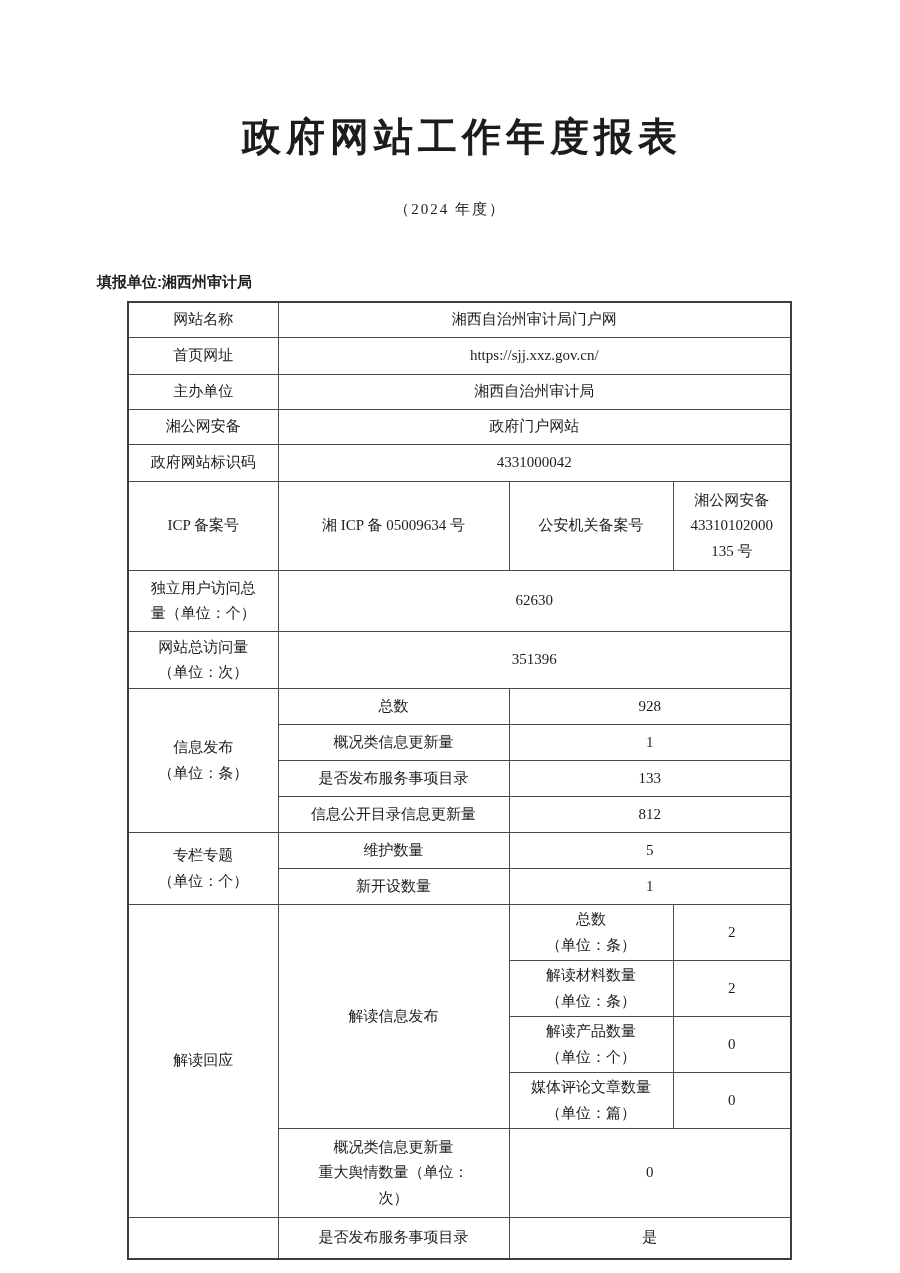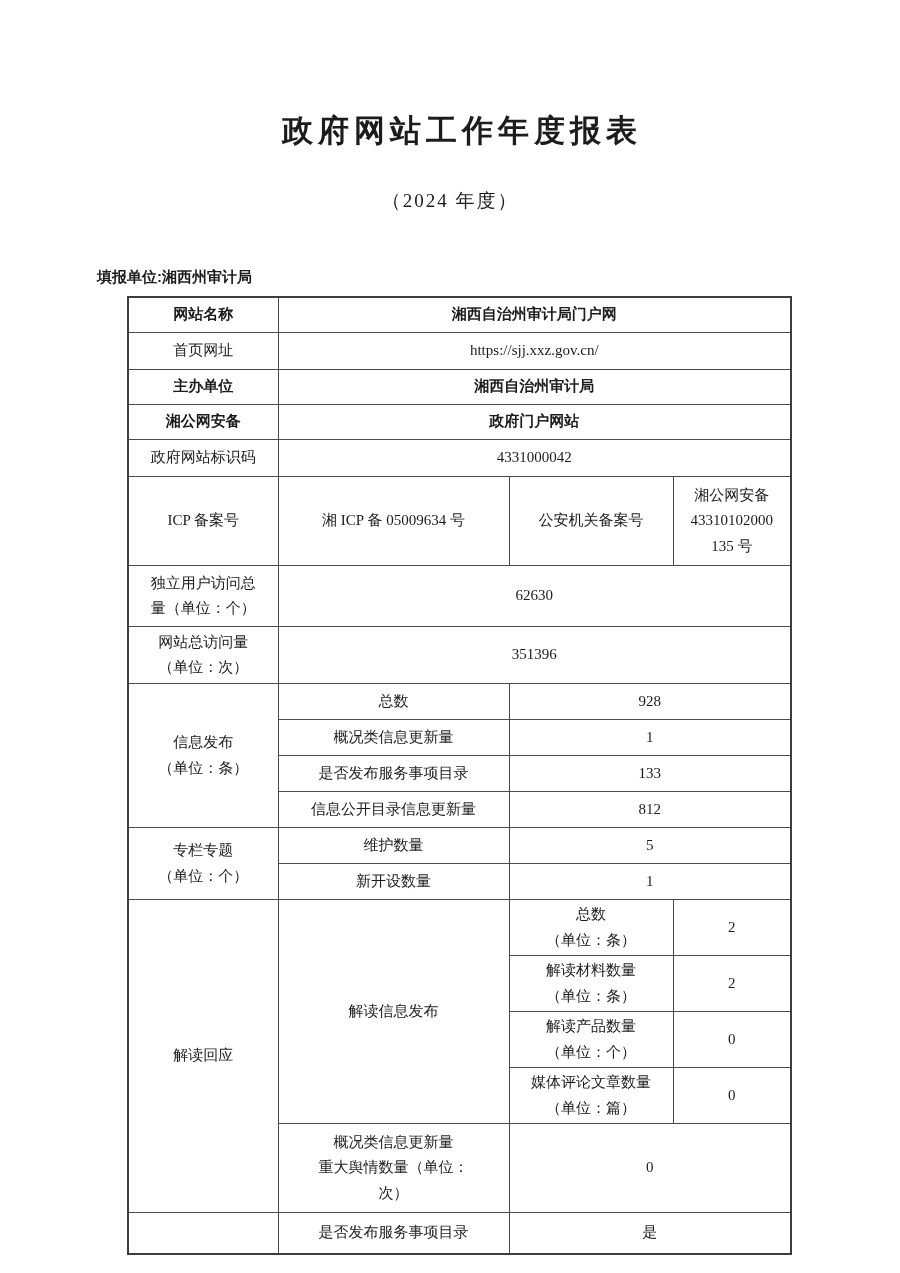--- a/index.html
+++ b/index.html
@@ -11,28 +11,28 @@
     font-family: "Liberation Serif", "DejaVu Serif", serif;
     color: #1c1c1c;
     overflow: hidden;
     box-sizing: border-box;
   }
   .doc-title {
     padding-top: 110px;
     text-align: center;
     font-family: "Liberation Sans", "DejaVu Sans", sans-serif;
     font-weight: bold;
-    font-size: 31px;
+    font-size: 39px;
     letter-spacing: 5px;
     padding-left: 24px;
   }
   .doc-subtitle {
     margin-top: 36px;
     text-align: center;
-    font-size: 19px;
+    font-size: 15px;
     letter-spacing: 2px;
   }
   .unit-line {
     margin: 54px 0 9px 97px;
     font-family: "Liberation Sans", "DejaVu Sans", sans-serif;
     font-weight: bold;
     font-size: 15px;
   }
   table.report {
     border-collapse: collapse;
@@ -44,21 +44,21 @@
   table.report td {
     border: 1px solid #4a4a4a;
     text-align: center;
     vertical-align: middle;
     font-size: 15px;
     line-height: 1.7;
     padding: 2px 5px;
     white-space: pre-line;
     overflow: hidden;
   }
-  tr.h30 td { height: 30px; font-weight: bold; }
+  tr.h30 td { height: 30px; }
   tr.h32 td { height: 32px; }
   tr.h31 td { height: 31px; }
   tr.h36 td { height: 36px; }
   tr.h52 td { height: 51px; }
   tr.h54 td { height: 52px; }
   tr.h58 td { height: 56px; }
   tr.h86 td { height: 84px; }
 </style>
 </head>
 <body>

